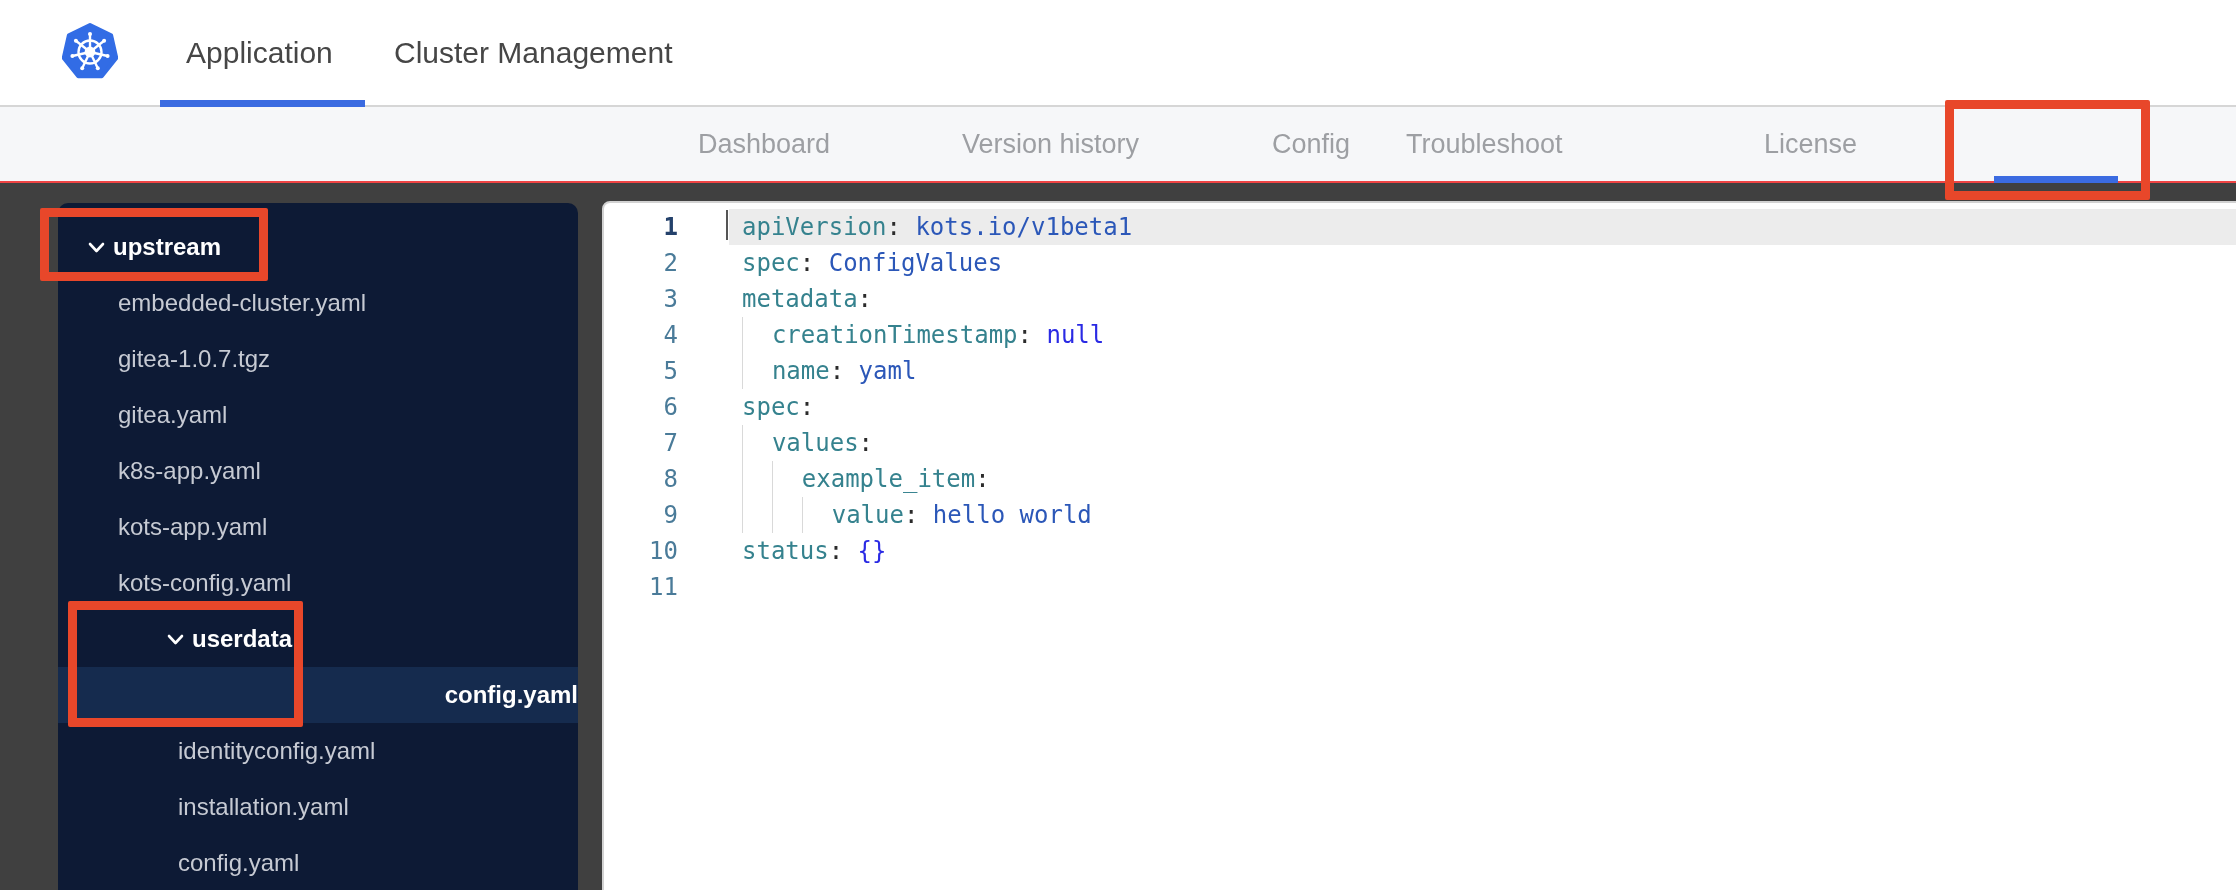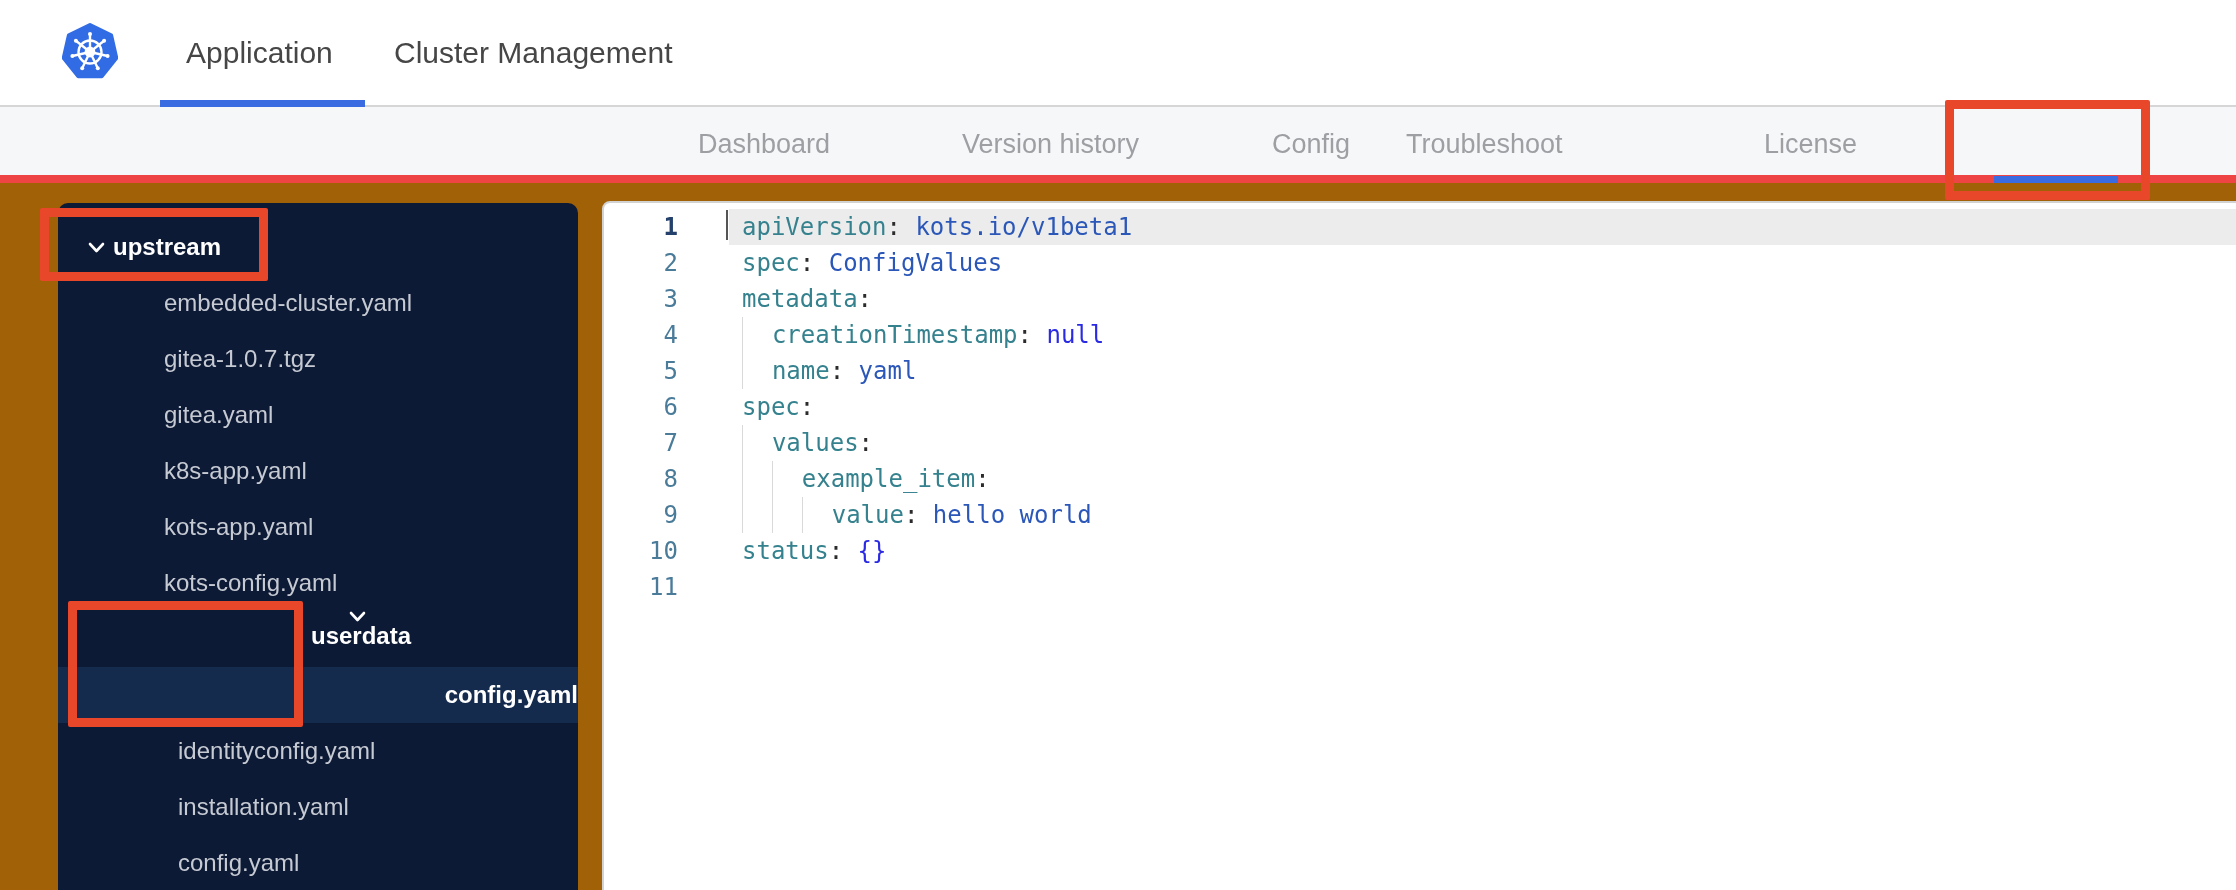--- a/index.html
+++ b/index.html
@@ -1,51 +1,51 @@
 <!DOCTYPE html>
 <html><head>
 <meta charset="utf-8">
 <style>
   html,body{margin:0;padding:0;background:#ffffff;}
   .screen{position:relative;width:2236px;height:890px;overflow:hidden;
-          font-family:"Liberation Sans",sans-serif;background:#a16207;}
+          font-family:"Liberation Sans",sans-serif;background:#404040;}
 
   
   .top-hairline{position:absolute;left:0;top:3px;width:100%;height:2px;background:#e4e4e4;}
 
   
   .nav1{position:absolute;left:0;top:0;width:100%;height:107px;background:#ffffff;
         border-bottom:2px solid #d6d6d6;box-sizing:border-box;}
   .logo{position:absolute;left:62px;top:22px;width:56px;height:60px;}
   .nav1-tab{position:absolute;top:0;height:105px;display:flex;align-items:center;
             font-size:30px;color:#464646;cursor:pointer;}
   .nav1-tab.t0{left:186px;}
   .nav1-tab.t1{left:394px;}
   .nav1-underline{position:absolute;left:160px;top:100px;width:205px;height:7px;background:#3b6be1;}
 
   
   .nav2{position:absolute;left:0;top:107px;width:100%;height:76px;background:#f6f7f9;
-        border-bottom:8px solid #ef4444;box-sizing:border-box;}
+        border-bottom:2px solid #ef4444;box-sizing:border-box;}
   .nav2-tab{position:absolute;top:0;height:74px;display:flex;align-items:center;
             font-size:27px;color:#9d9fa3;cursor:pointer;white-space:nowrap;}
   .nav2-tab.active{color:#6e7074;}
   .nav2-tab.p0{left:698px;}  .nav2-tab.p1{left:962px;}  .nav2-tab.p2{left:1272px;}
   .nav2-tab.p3{left:1406px;} .nav2-tab.p4{left:1764px;} .nav2-tab.p5{left:1988px;}
   .nav2-underline{position:absolute;left:1994px;top:176px;width:124px;height:7px;background:#3b6be1;z-index:3;}
 
   
   .sidebar{position:absolute;left:58px;top:203px;width:520px;height:700px;
            background:#0d1a35;border-radius:10px 10px 0 0;padding-top:16px;box-sizing:border-box;}
   .tree-row{position:relative;height:56px;display:flex;align-items:center;
             font-size:24px;color:#c6cad3;cursor:pointer;white-space:nowrap;}
   .tree-row.folder{color:#ffffff;font-weight:700;}
   .tree-row.selected{background:#152b4e;color:#ffffff;font-weight:700;justify-content:flex-end;}
   .tree-row.lvl1.folder{padding-left:30px;}
-  .tree-row.lvl1.file{padding-left:106px;}
-  .tree-row.lvl2.folder{padding-left:86px;flex-direction:column;}
+  .tree-row.lvl1.file{padding-left:60px;}
+  .tree-row.lvl2.folder{padding-left:109px;}
   .tree-row.lvl2.file{padding-left:120px;}
   .chev{width:17px;height:11px;margin-right:8px;flex:0 0 auto;}
 
   
   .editor{position:absolute;left:602px;top:201px;width:1700px;height:760px;background:#ffffff;
           border:2px solid #d2d2d2;border-radius:8px 0 0 0;box-sizing:border-box;
           padding-top:6px;overflow:hidden;}
   .code-line{position:relative;height:36px;line-height:36px;
              font-family:"DejaVu Sans Mono",monospace;font-size:24px;white-space:pre;}
   .code-line.active{background:linear-gradient(to right,transparent 125px,#ececec 125px);}

